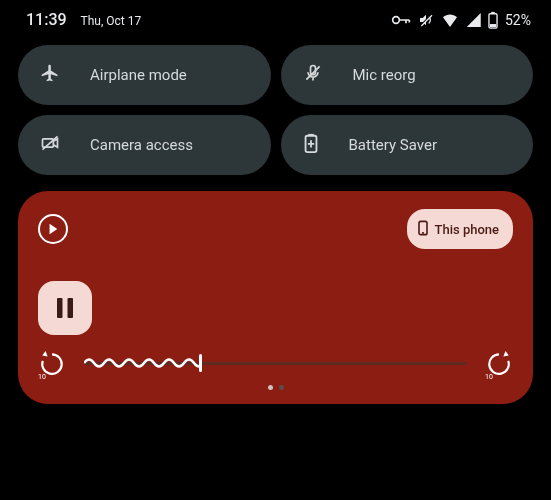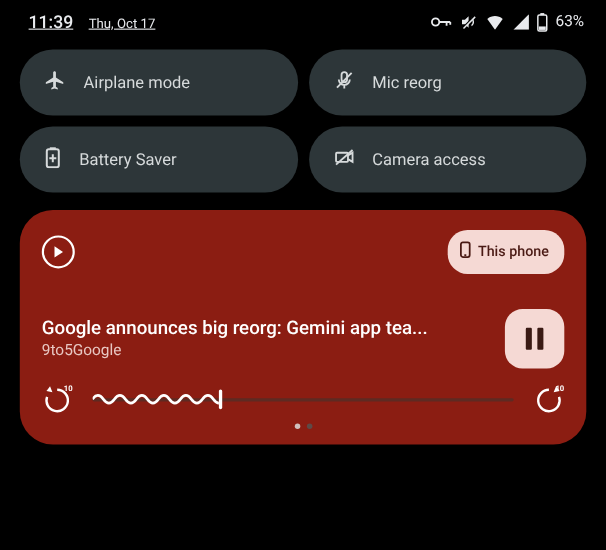--- a/index.html
+++ b/index.html
@@ -23,21 +23,20 @@
   .status-bar {
     display: flex;
     align-items: center;
     justify-content: space-between;
     padding: 10px 20px 4px 26px;
   }
   .status-left {
     display: flex;
     align-items: baseline;
     gap: 14px;
-    text-decoration: underline;
   }
   .clock {
     font-size: 16px;
     font-weight: 500;
     color: #e8eaed;
   }
   .date {
     font-size: 12px;
     font-weight: 400;
     color: #e8eaed;
@@ -62,21 +61,21 @@
     padding: 12px 18px 12px 18px;
   }
   .qs-tile {
     background: #2d3639;
     color: #d6dadb;
     border-radius: 30px;
     height: 60px;
     display: flex;
     align-items: center;
     padding: 0 22px;
-    gap: 16px;
+    gap: 30px;
     font-size: 15px;
     font-weight: 400;
     cursor: pointer;
   }
   .qs-tile svg { flex-shrink:0; }
 
   
   .media-card {
     margin: 4px 18px 0 18px;
     background: #8b1d12;
@@ -160,24 +159,24 @@
     cursor:pointer;
     color:#fff;
     display:flex;
     align-items:center;
     justify-content:center;
     position:relative;
   }
   .skip-label {
     position:absolute;
     font-size:7px;
-    font-weight:700;
-    top:0;
+    font-weight:400;
+    top:24px;
     left:0; right:0;
-    text-align:right;
+    text-align:left;
   }
   .progress {
     flex:1;
     height: 20px;
     position:relative;
   }
   .prog-track {
     position:absolute;
     left:0; right:0;
     top:50%;
@@ -257,21 +256,21 @@
         </svg>
       </span>
 
       <span>
         <svg width="12" height="18" viewBox="0 0 12 20" fill="none" stroke="#e8eaed" stroke-width="1.5">
           <rect x="1.5" y="3" width="9" height="16" rx="1.5"></rect>
           <rect x="4" y="1" width="4" height="2" fill="#e8eaed" stroke="none"></rect>
           <rect x="2.5" y="14.5" width="7" height="3.5" fill="#e8eaed" stroke="none"></rect>
         </svg>
       </span>
-      <span class="battery-text">63%</span>
+      <span class="battery-text">52%</span>
     </div>
   </div>
 
   <div class="qs-grid">
     <div class="qs-tile">
       <span>
         <svg width="20" height="20" viewBox="0 0 24 24" fill="#d6dadb">
           <path d="M21 16v-2l-8-5V3.5C13 2.67 12.33 2 11.5 2S10 2.67 10 3.5V9l-8 5v2l8-2.5V19l-2 1.5V22l3.5-1 3.5 1v-1.5L13 19v-5.5L21 16z"></path>
         </svg>
       </span>
@@ -282,37 +281,37 @@
         <svg width="20" height="20" viewBox="0 0 24 24" fill="none" stroke="#d6dadb" stroke-width="2">
           <rect x="9" y="3" width="6" height="11" rx="3"></rect>
           <path d="M6 11a6 6 0 0 0 12 0 M12 17v4"></path>
           <line x1="4" y1="20" x2="20" y2="4"></line>
         </svg>
       </span>
       <span>Mic reorg</span>
     </div>
     <div class="qs-tile">
       <span>
+        <svg width="20" height="20" viewBox="0 0 24 24" fill="none" stroke="#d6dadb" stroke-width="2">
+          <rect x="3" y="7" width="13" height="10" rx="1"></rect>
+          <path d="M16 10l5-3v10l-5-3"></path>
+          <line x1="3" y1="20" x2="21" y2="4"></line>
+        </svg>
+      </span>
+      <span>Camera access</span>
+    </div>
+    <div class="qs-tile">
+      <span>
         <svg width="16" height="20" viewBox="0 0 16 22" fill="none" stroke="#d6dadb" stroke-width="2">
           <rect x="2" y="3" width="12" height="18" rx="2"></rect>
           <rect x="5" y="1" width="6" height="2" fill="#d6dadb" stroke="none"></rect>
           <path d="M8 8v8 M4.5 12h7" stroke-width="2"></path>
         </svg>
       </span>
       <span>Battery Saver</span>
-    </div>
-    <div class="qs-tile">
-      <span>
-        <svg width="20" height="20" viewBox="0 0 24 24" fill="none" stroke="#d6dadb" stroke-width="2">
-          <rect x="3" y="7" width="13" height="10" rx="1"></rect>
-          <path d="M16 10l5-3v10l-5-3"></path>
-          <line x1="3" y1="20" x2="21" y2="4"></line>
-        </svg>
-      </span>
-      <span>Camera access</span>
     </div>
   </div>
 
   <div class="media-card">
     <div class="media-top">
       <div class="media-app-icon">
         <svg width="12" height="12" viewBox="0 0 12 14" fill="#fff">
           <path d="M2 1 L11 7 L2 13 Z"></path>
         </svg>
       </div>
@@ -321,24 +320,20 @@
           <svg width="12" height="16" viewBox="0 0 12 18" fill="none" stroke="#4a1a14" stroke-width="1.8">
             <rect x="1.5" y="1.5" width="9" height="15" rx="2"></rect>
             <line x1="5" y1="14.5" x2="7" y2="14.5"></line>
           </svg>
         </span>
         <span>This phone</span>
       </div>
     </div>
 
     <div class="media-row">
-      <div class="media-text">
-        <div class="media-title">Google announces big reorg: Gemini app tea...</div>
-        <div class="media-subtitle">9to5Google</div>
-      </div>
       <div class="play-pause">
         <svg width="22" height="24" viewBox="0 0 22 24">
           <rect x="3" y="2" width="5.5" height="20" rx="1"></rect>
           <rect x="13.5" y="2" width="5.5" height="20" rx="1"></rect>
         </svg>
       </div>
     </div>
 
     <div class="progress-row">
       <div class="skip-btn">

